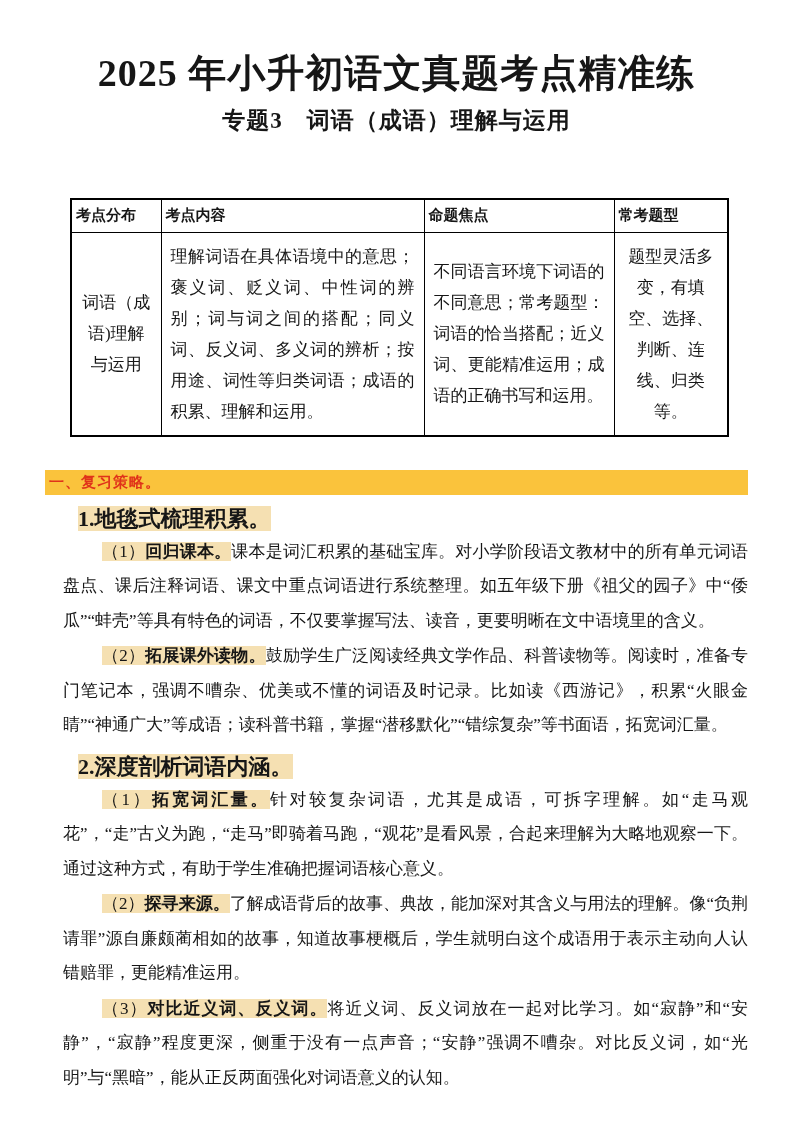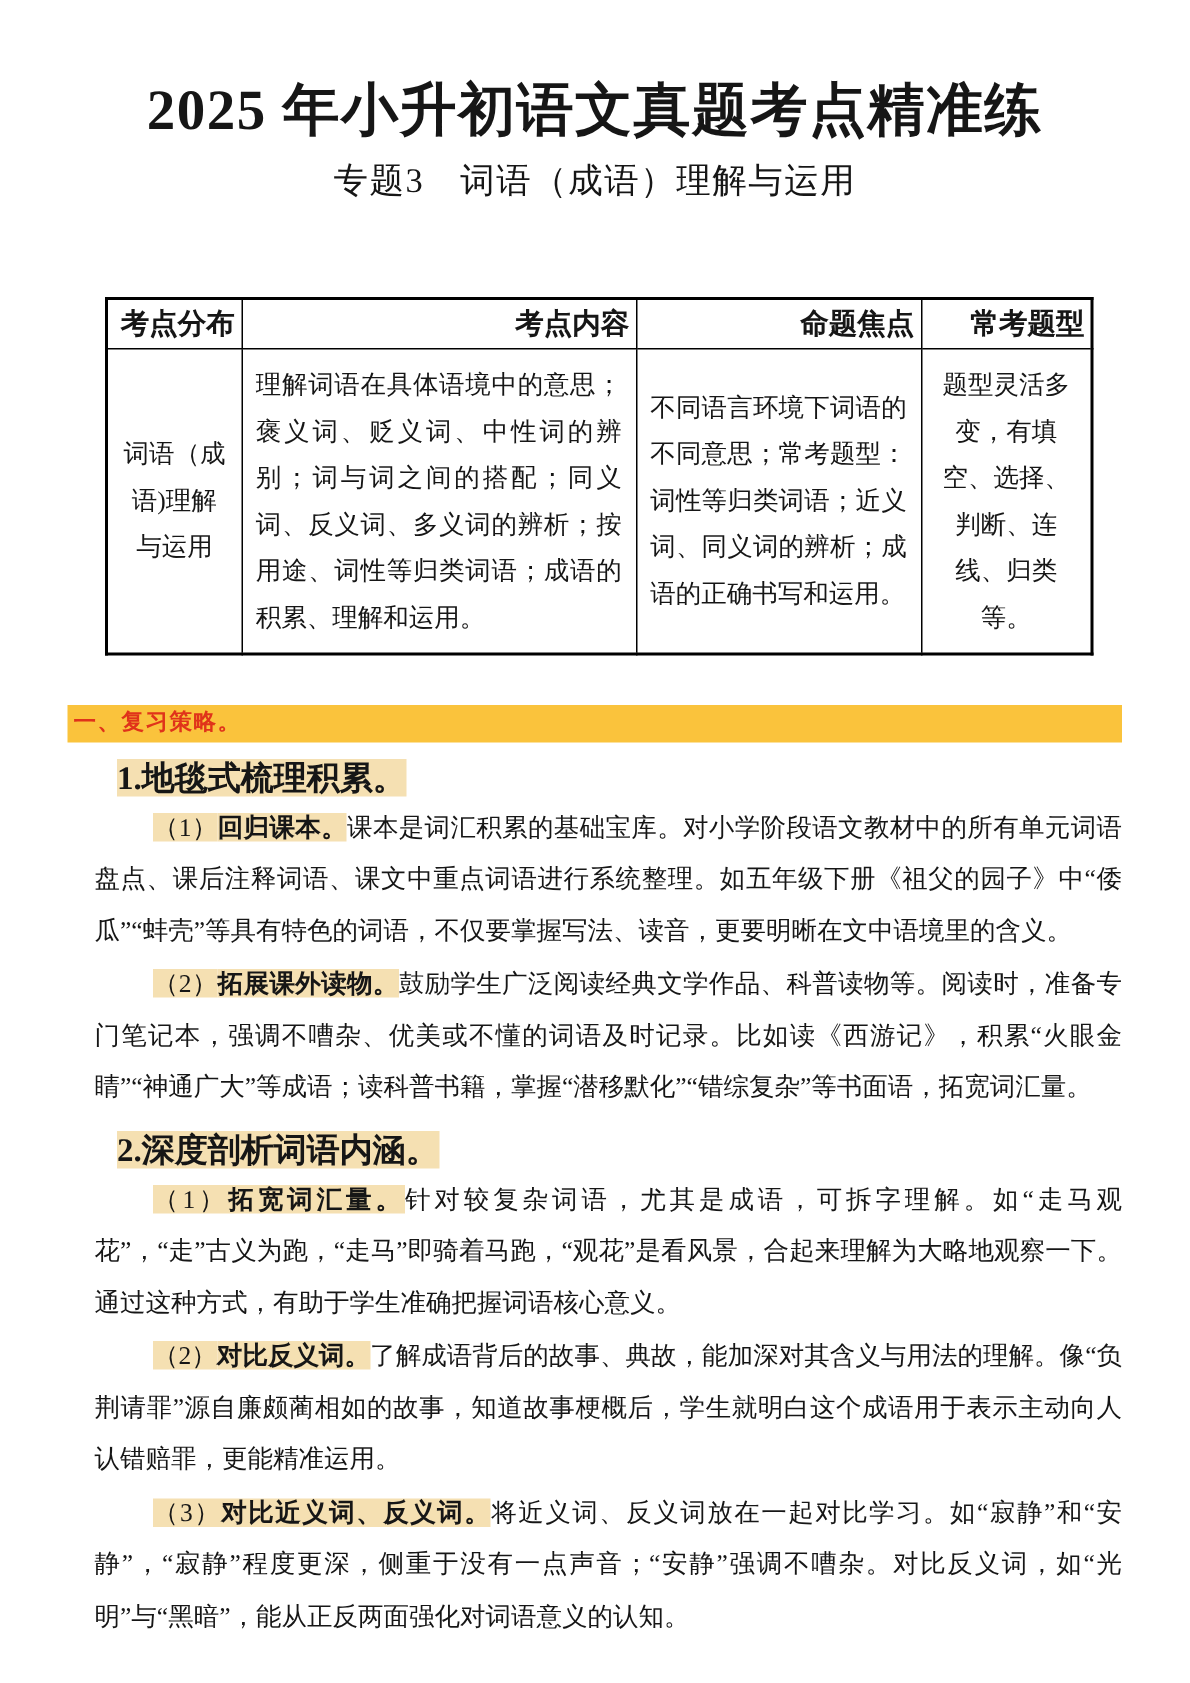--- a/index.html
+++ b/index.html
@@ -23,41 +23,41 @@
 
   .title {
     font-size: 38px;
     font-weight: bold;
     text-align: center;
     margin: 18px 0 6px 0;
     letter-spacing: 1px;
   }
   .subtitle {
     font-size: 23px;
-    font-weight: normal;
+    font-weight: bold;
     text-align: center;
     margin: 2px 0 0 0;
     letter-spacing: 1px;
   }
 
   table.points {
     border-collapse: collapse;
     table-layout: fixed;
     width: 657px;
     margin: 62px 0 0 25px;
     border: 2px solid var(--table_border);
   }
   table.points th, table.points td {
     border: 1px solid var(--table_border);
     vertical-align: middle;
   }
   table.points th {
-    font-size: 19px;
+    font-size: 15px;
     font-weight: bold;
-    text-align: right;
+    text-align: left;
     height: 33px;
     padding: 2px 4px;
   }
   table.points td {
     font-size: 17px;
     line-height: 31px;
     padding: 8px 9px;
     height: 156px;
   }
   td.c1 { width: 90px;  text-align: center; padding: 8px 5px; }
@@ -109,21 +109,21 @@
         <th class="h1">考点分布</th>
         <th class="h2">考点内容</th>
         <th class="h3">命题焦点</th>
         <th class="h4">常考题型</th>
       </tr>
     </thead>
     <tbody>
       <tr>
         <td class="c1">词语（成语)理解与运用</td>
         <td class="c2">理解词语在具体语境中的意思；褒义词、贬义词、中性词的辨别；词与词之间的搭配；同义词、反义词、多义词的辨析；按用途、词性等归类词语；成语的积累、理解和运用。</td>
-        <td class="c3">不同语言环境下词语的不同意思；常考题型：词性等归类词语；近义词、同义词的辨析；成语的正确书写和运用。</td>
+        <td class="c3">不同语言环境下词语的不同意思；常考题型：词语的恰当搭配；近义词、更能精准运用；成语的正确书写和运用。</td>
         <td class="c4">题型灵活多变，有填空、选择、判断、连线、归类等。</td>
       </tr>
     </tbody>
   </table>
 
   <div class="secbar">
     <span>一、复习策略。</span>
   </div>
 
   <div class="subhead">
@@ -136,19 +136,19 @@
     <span class="label-num">（2）</span><span class="label-name">拓展课外读物。</span><span>鼓励学生广泛阅读经典文学作品、科普读物等。阅读时，准备专门笔记本，强调不嘈杂、优美或不懂的词语及时记录。比如读《西游记》，积累“火眼金睛”“神通广大”等成语；读科普书籍，掌握“潜移默化”“错综复杂”等书面语，拓宽词汇量。</span>
   </p>
 
   <div class="subhead">
     <span class="hl">2.深度剖析词语内涵。</span>
   </div>
   <p class="para">
     <span class="label-num">（1）</span><span class="label-name">拓宽词汇量。</span><span>针对较复杂词语，尤其是成语，可拆字理解。如“走马观花”，“走”古义为跑，“走马”即骑着马跑，“观花”是看风景，合起来理解为大略地观察一下。通过这种方式，有助于学生准确把握词语核心意义。</span>
   </p>
   <p class="para">
-    <span class="label-num">（2）</span><span class="label-name">对比反义词。</span><span>了解成语背后的故事、典故，能加深对其含义与用法的理解。像“负荆请罪”源自廉颇蔺相如的故事，知道故事梗概后，学生就明白这个成语用于表示主动向人认错赔罪，更能精准运用。</span>
+    <span class="label-num">（2）</span><span class="label-name">探寻来源。</span><span>了解成语背后的故事、典故，能加深对其含义与用法的理解。像“负荆请罪”源自廉颇蔺相如的故事，知道故事梗概后，学生就明白这个成语用于表示主动向人认错赔罪，更能精准运用。</span>
   </p>
   <p class="para">
     <span class="label-num">（3）</span><span class="label-name">对比近义词、反义词。</span><span>将近义词、反义词放在一起对比学习。如“寂静”和“安静”，“寂静”程度更深，侧重于没有一点声音；“安静”强调不嘈杂。对比反义词，如“光明”与“黑暗”，能从正反两面强化对词语意义的认知。</span>
   </p>
 
 </div>
 
 </body></html>

